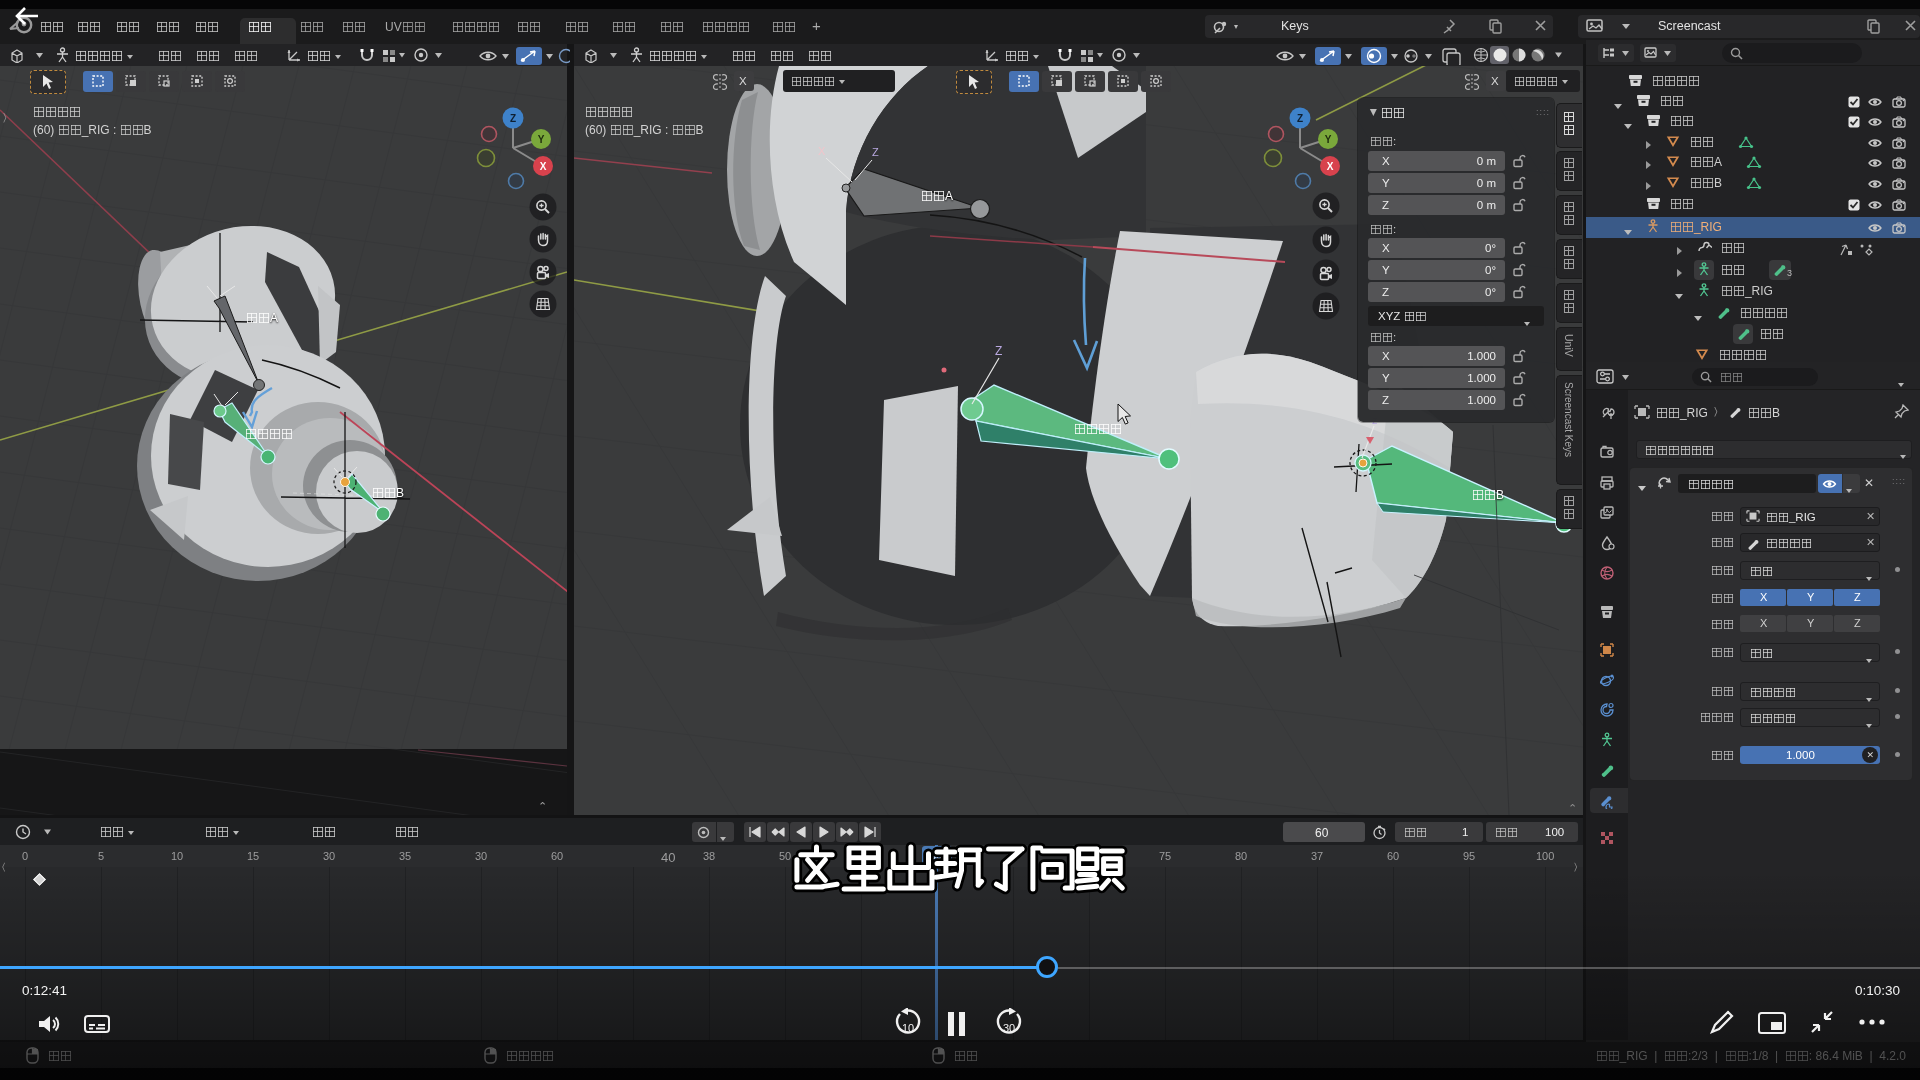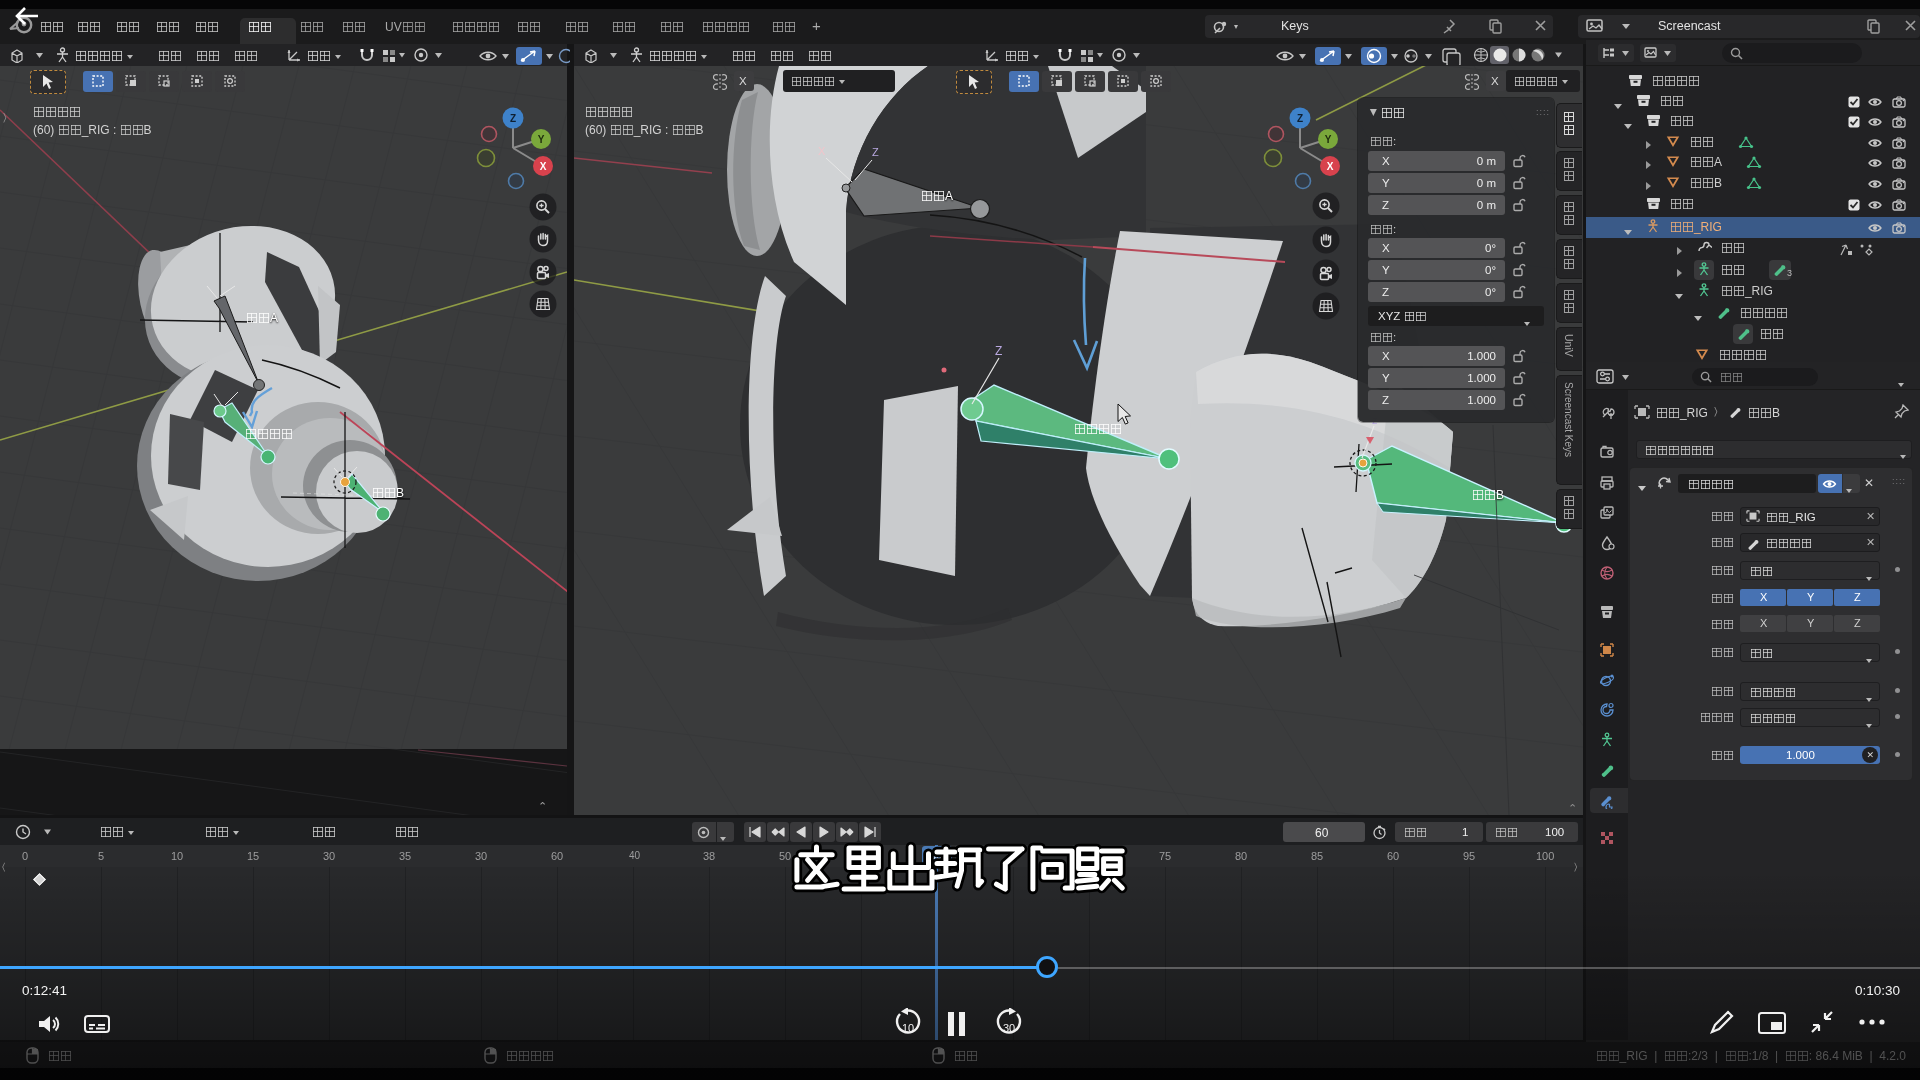--- a/index.html
+++ b/index.html
@@ -1055,39 +1055,39 @@
     <div class="t" style="left:247px;top:851px;font-size:11px;color:#9d9d9e">15</div>
     <div class="ab" style="left:329px;top:867px;width:1px;height:173px;background:#202123"></div>
     <div class="t" style="left:323px;top:851px;font-size:11px;color:#9d9d9e">30</div>
     <div class="ab" style="left:405px;top:867px;width:1px;height:173px;background:#202123"></div>
     <div class="t" style="left:399px;top:851px;font-size:11px;color:#9d9d9e">35</div>
     <div class="ab" style="left:481px;top:867px;width:1px;height:173px;background:#202123"></div>
     <div class="t" style="left:475px;top:851px;font-size:11px;color:#9d9d9e">30</div>
     <div class="ab" style="left:557px;top:867px;width:1px;height:173px;background:#202123"></div>
     <div class="t" style="left:551px;top:851px;font-size:11px;color:#9d9d9e">60</div>
     <div class="ab" style="left:633px;top:867px;width:1px;height:173px;background:#202123"></div>
-    <div class="t" style="left:629px;top:851px;font-size:10px;color:#9d9d9e">40</div>
+    <div class="t" style="left:661px;top:851px;font-size:13px;color:#9d9d9e">40</div>
     <div class="ab" style="left:709px;top:867px;width:1px;height:173px;background:#202123"></div>
     <div class="t" style="left:703px;top:851px;font-size:11px;color:#9d9d9e">38</div>
     <div class="ab" style="left:785px;top:867px;width:1px;height:173px;background:#202123"></div>
     <div class="t" style="left:779px;top:851px;font-size:11px;color:#9d9d9e">50</div>
     <div class="ab" style="left:861px;top:867px;width:1px;height:173px;background:#202123"></div>
     <div class="t" style="left:855px;top:851px;font-size:11px;color:#9d9d9e">55</div>
     <div class="ab" style="left:937px;top:867px;width:1px;height:173px;background:#202123"></div>
     <div class="t" style="left:931px;top:851px;font-size:11px;color:#9d9d9e">60</div>
     <div class="ab" style="left:1013px;top:867px;width:1px;height:173px;background:#202123"></div>
     <div class="t" style="left:1007px;top:851px;font-size:11px;color:#9d9d9e">65</div>
     <div class="ab" style="left:1089px;top:867px;width:1px;height:173px;background:#202123"></div>
     <div class="t" style="left:1083px;top:851px;font-size:11px;color:#9d9d9e">70</div>
     <div class="ab" style="left:1165px;top:867px;width:1px;height:173px;background:#202123"></div>
     <div class="t" style="left:1159px;top:851px;font-size:11px;color:#9d9d9e">75</div>
     <div class="ab" style="left:1241px;top:867px;width:1px;height:173px;background:#202123"></div>
     <div class="t" style="left:1235px;top:851px;font-size:11px;color:#9d9d9e">80</div>
     <div class="ab" style="left:1317px;top:867px;width:1px;height:173px;background:#202123"></div>
-    <div class="t" style="left:1311px;top:851px;font-size:11px;color:#9d9d9e">85</div>
+    <div class="t" style="left:1311px;top:851px;font-size:11px;color:#9d9d9e">37</div>
     <div class="ab" style="left:1393px;top:867px;width:1px;height:173px;background:#202123"></div>
     <div class="t" style="left:1387px;top:851px;font-size:11px;color:#9d9d9e">60</div>
     <div class="ab" style="left:1469px;top:867px;width:1px;height:173px;background:#202123"></div>
     <div class="t" style="left:1463px;top:851px;font-size:11px;color:#9d9d9e">95</div>
     <div class="ab" style="left:1545px;top:867px;width:1px;height:173px;background:#202123"></div>
     <div class="t" style="left:1536px;top:851px;font-size:11px;color:#9d9d9e">100</div>
     <div class="ab" style="left:35px;top:875px;width:9px;height:9px;background:#d8d8d8;transform:rotate(45deg);border:1px solid #fff"></div>
     <div class="ab" style="left:935px;top:845px;width:2.5px;height:195px;background:#4a7ab5"></div>
     <div class="ab" style="left:922px;top:846px;width:30px;height:18px;background:#4a7ab5;border-radius:3px"></div>
     <div class="t" style="left:930px;top:850px;font-size:11px;color:#fff">60</div>

